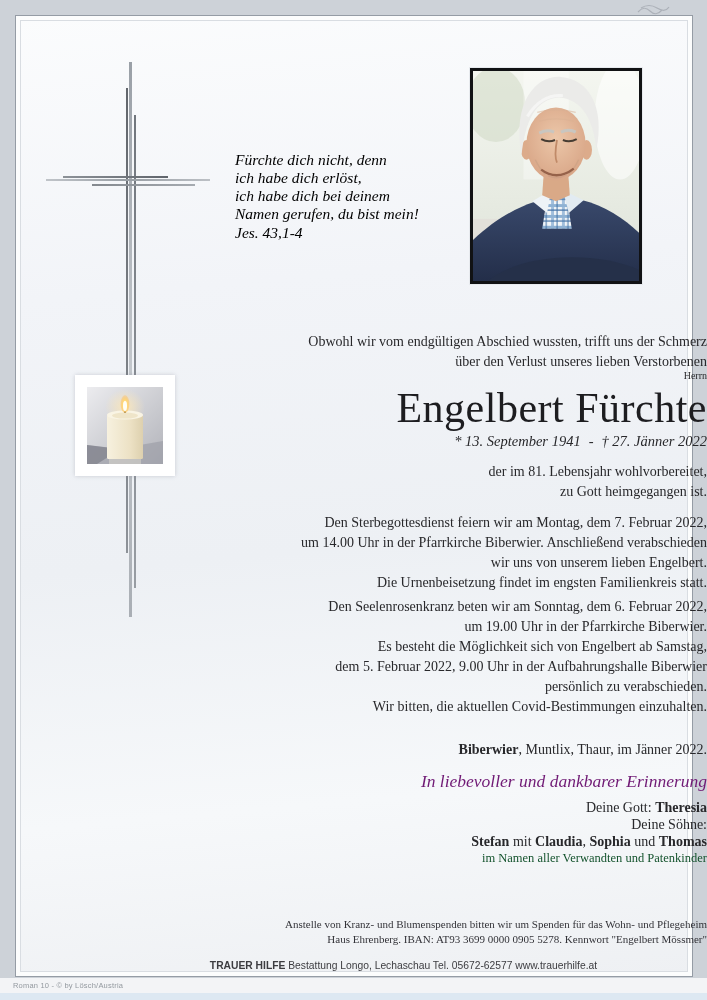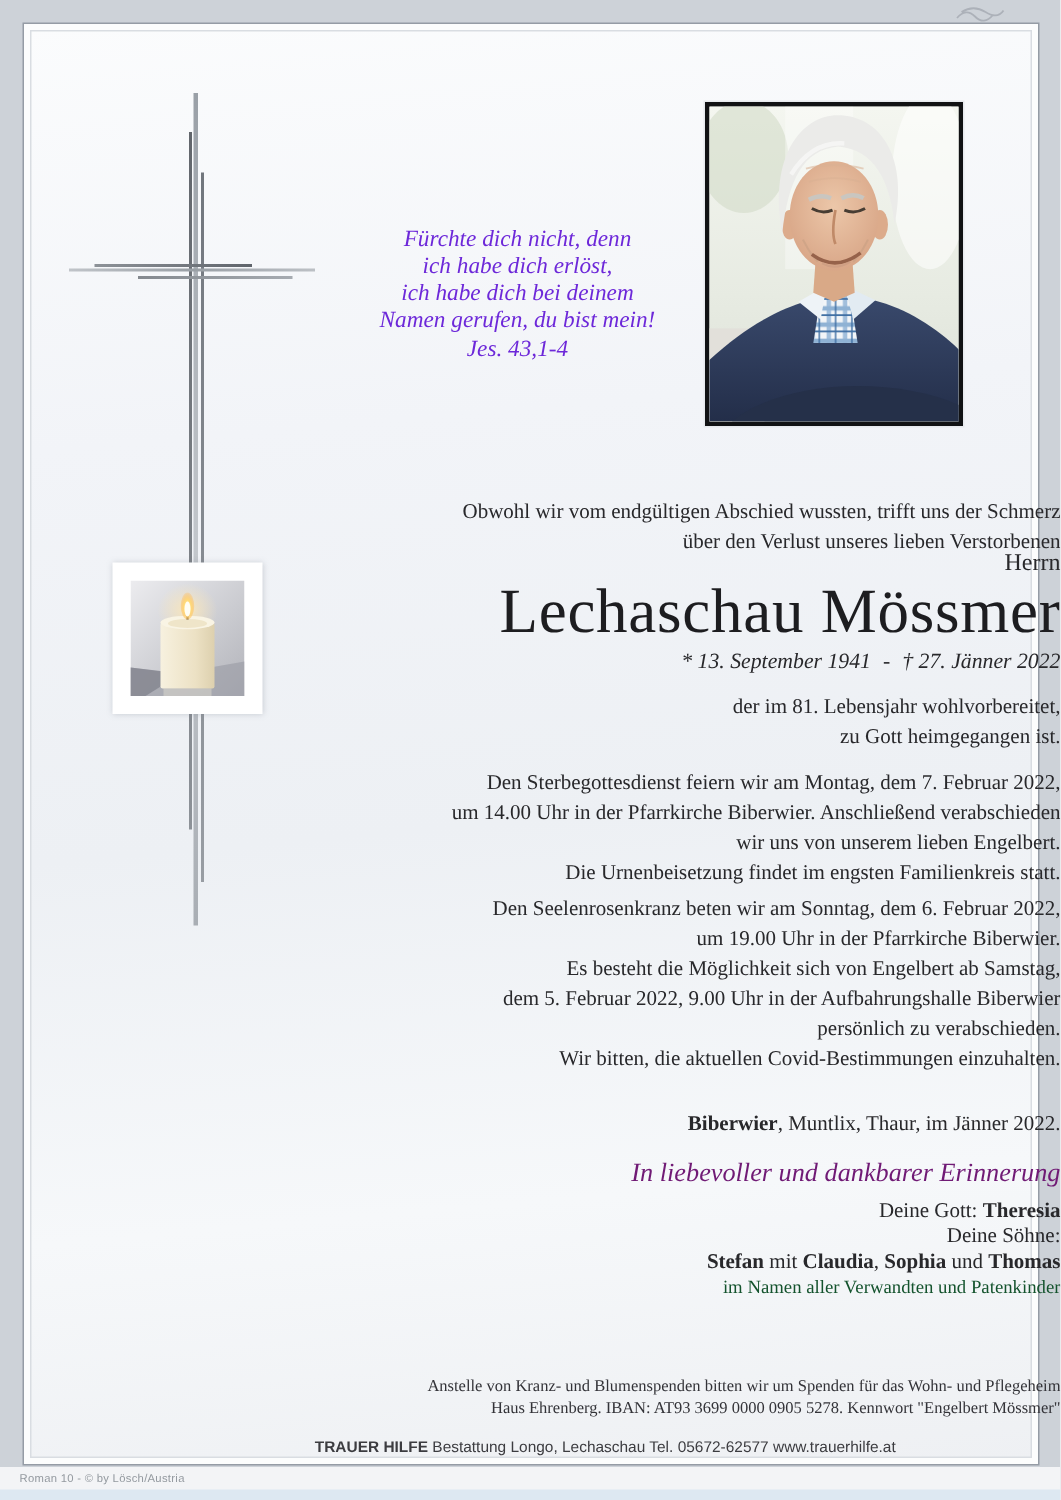--- a/index.html
+++ b/index.html
@@ -30,30 +30,30 @@
   }
   .candle svg{display:block;width:100%;height:100%;}
   .photo{
     position:absolute;left:470px;top:68px;width:172px;height:216px;z-index:2;
     border:3px solid #111214;box-sizing:border-box;background:#eef1ea;
     box-shadow:0 0 0 1px #e7eaee;
   }
   .photo svg{display:block;width:100%;height:100%;}
   .quote{
     position:absolute;left:235px;top:151px;width:220px;z-index:2;
-    text-align:center;font-style:italic;font-size:15.5px;line-height:18px;color:#6d28d9;
+    text-align:left;font-style:italic;font-size:15.5px;line-height:18px;color:#000000;
   }
   .quote-ref{margin-top:1px;}
   .main{
     position:absolute;left:153px;right:0;top:332px;z-index:2;
     text-align:right;font-size:14px;line-height:20px;color:#28282b;
   }
   .main p{margin:0;}
   .multi{white-space:pre-line;}
-  .herrn{font-size:16px;line-height:14px;margin-top:-3px !important;}
+  .herrn{font-size:10px;line-height:14px;margin-top:-3px !important;}
   .name{
     margin:2px 0 0 0;font-weight:400;font-size:42px;line-height:46px;
     letter-spacing:.5px;color:#1d1d20;
   }
   .dates{font-size:14.5px;line-height:18px;margin-top:1px !important;font-style:italic;}
   .dates .sep{margin:0 8px;}
   .life{margin-top:12px !important;}
   .p-service{margin-top:11px !important;}
   .p-burial{margin-top:0 !important;}
   .p-rosary{margin-top:4px !important;}
@@ -200,21 +200,21 @@
     <div>ich habe dich erlöst,</div>
     <div>ich habe dich bei deinem</div>
     <div>Namen gerufen, du bist mein!</div>
     <div class="quote-ref">Jes. 43,1-4</div>
   </div>
 
   <div class="main">
     <p class="multi">Obwohl wir vom endgültigen Abschied wussten, trifft uns der Schmerz
 über den Verlust unseres lieben Verstorbenen</p>
     <p class="herrn">Herrn</p>
-    <h1 class="name">Lechaschau Mössmer</h1>
+    <h1 class="name">Engelbert Fürchte</h1>
     <p class="dates">
       <span>* 13. September 1941</span><span class="sep">-</span><span>† 27. Jänner 2022</span>
     </p>
     <p class="multi life">der im 81. Lebensjahr wohlvorbereitet,
 zu Gott heimgegangen ist.</p>
     <p class="multi p-service">Den Sterbegottesdienst feiern wir am Montag, dem 7. Februar 2022,
 um 14.00 Uhr in der Pfarrkirche Biberwier. Anschließend verabschieden
 wir uns von unserem lieben Engelbert.</p>
     <p class="p-burial">Die Urnenbeisetzung findet im engsten Familienkreis statt.</p>
     <p class="multi p-rosary">Den Seelenrosenkranz beten wir am Sonntag, dem 6. Februar 2022,

